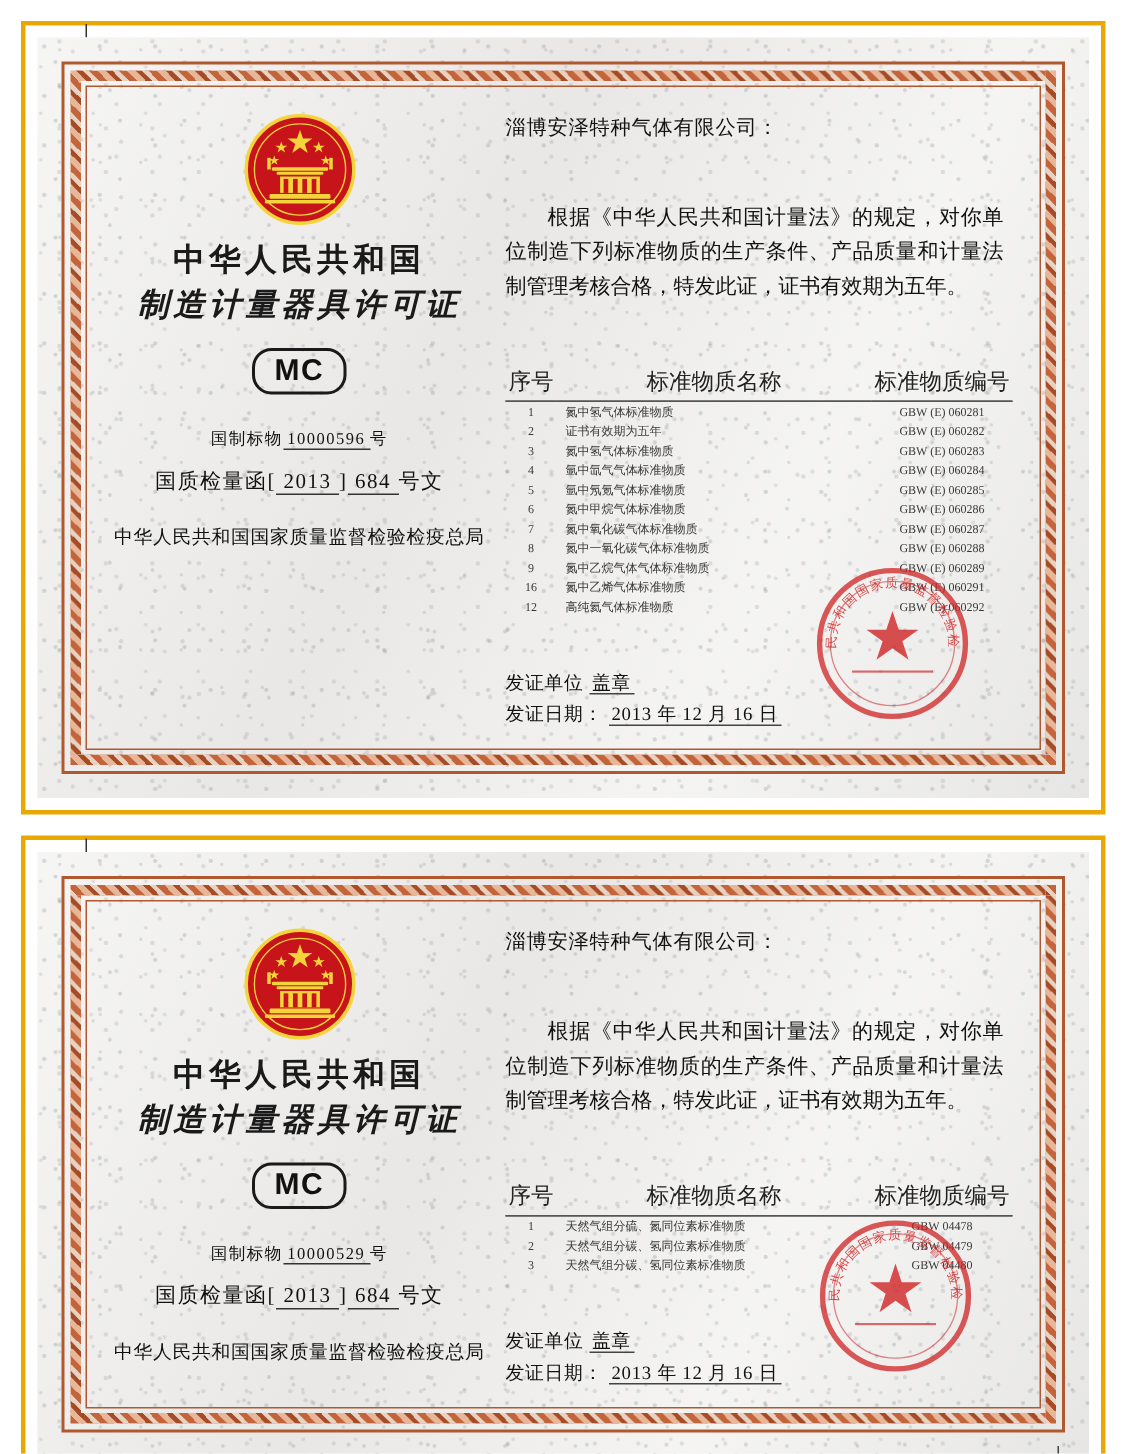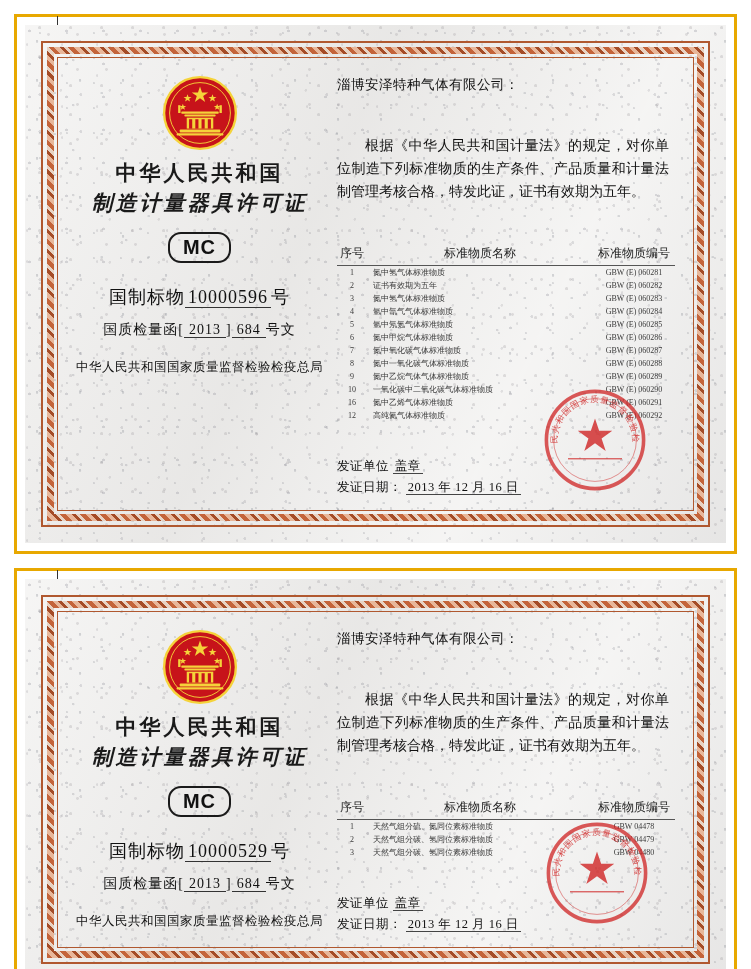--- a/index.html
+++ b/index.html
@@ -129,21 +129,21 @@
     border-radius: 13px;
     padding: 2px 13px 3px 13px;
     font-size: 20px;
     font-weight: bold;
     letter-spacing: 1px;
     font-family: "Liberation Sans", sans-serif;
     color: #111;
     line-height: 22px;
   }
   .lic-line {
-    font-size: 18px;
+    font-size: 11px;
     color: #111;
     margin-top: 12px;
     letter-spacing: 1px;
     white-space: nowrap;
   }
   .lic-line .num {
     border-bottom: 1px solid #333;
     padding: 0 3px;
   }
   .lic-line2 {
@@ -190,21 +190,21 @@
     padding-right: 6px;
   }
   .tbl {
     margin-top: 8px;
     width: 100%;
     border-collapse: collapse;
     font-size: 8px;
     color: #222;
   }
   .tbl th {
-    font-size: 12px;
+    font-size: 15px;
     font-weight: normal;
     border-bottom: 1px solid #555;
     padding: 2px 2px 3px 2px;
     text-align: center;
     white-space: nowrap;
   }
   .tbl td {
     padding: 1px 2px;
     white-space: nowrap;
     color: #3a3a3a;
@@ -369,25 +369,20 @@
                     <td class="c-idx">8</td>
                     <td class="c-name">氮中一氧化碳气体标准物质</td>
                     <td class="c-code">GBW (E) 060288</td>
                   </tr>
                   <tr>
                     <td class="c-idx">9</td>
                     <td class="c-name">氮中乙烷气体气体标准物质</td>
                     <td class="c-code">GBW (E) 060289</td>
                   </tr>
                   <tr>
-                    <td class="c-idx">10</td>
-                    <td class="c-name">一氧化碳中二氧化碳气体标准物质</td>
-                    <td class="c-code">GBW (E) 060290</td>
-                  </tr>
-                  <tr>
                     <td class="c-idx">16</td>
                     <td class="c-name">氮中乙烯气体标准物质</td>
                     <td class="c-code">GBW (E) 060291</td>
                   </tr>
                   <tr>
                     <td class="c-idx">12</td>
                     <td class="c-name">高纯氦气体标准物质</td>
                     <td class="c-code">GBW (E) 060292</td>
                   </tr>
                 </tbody>

